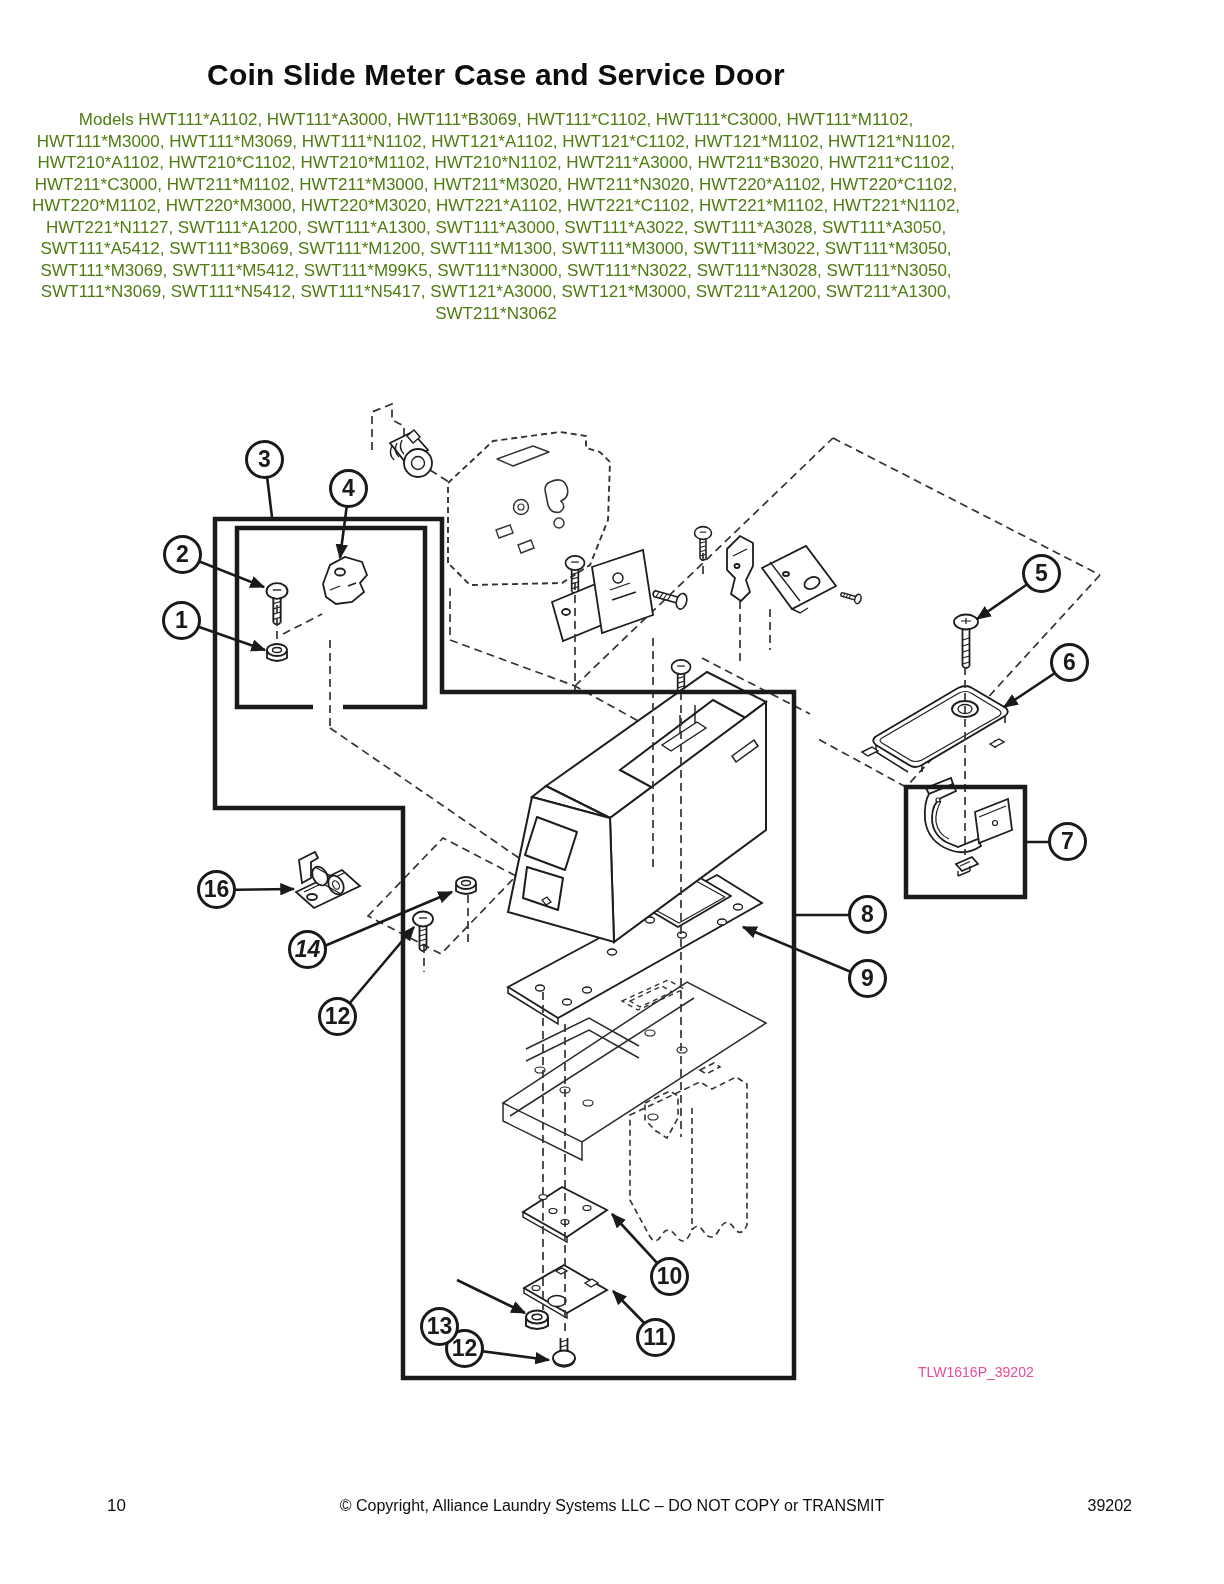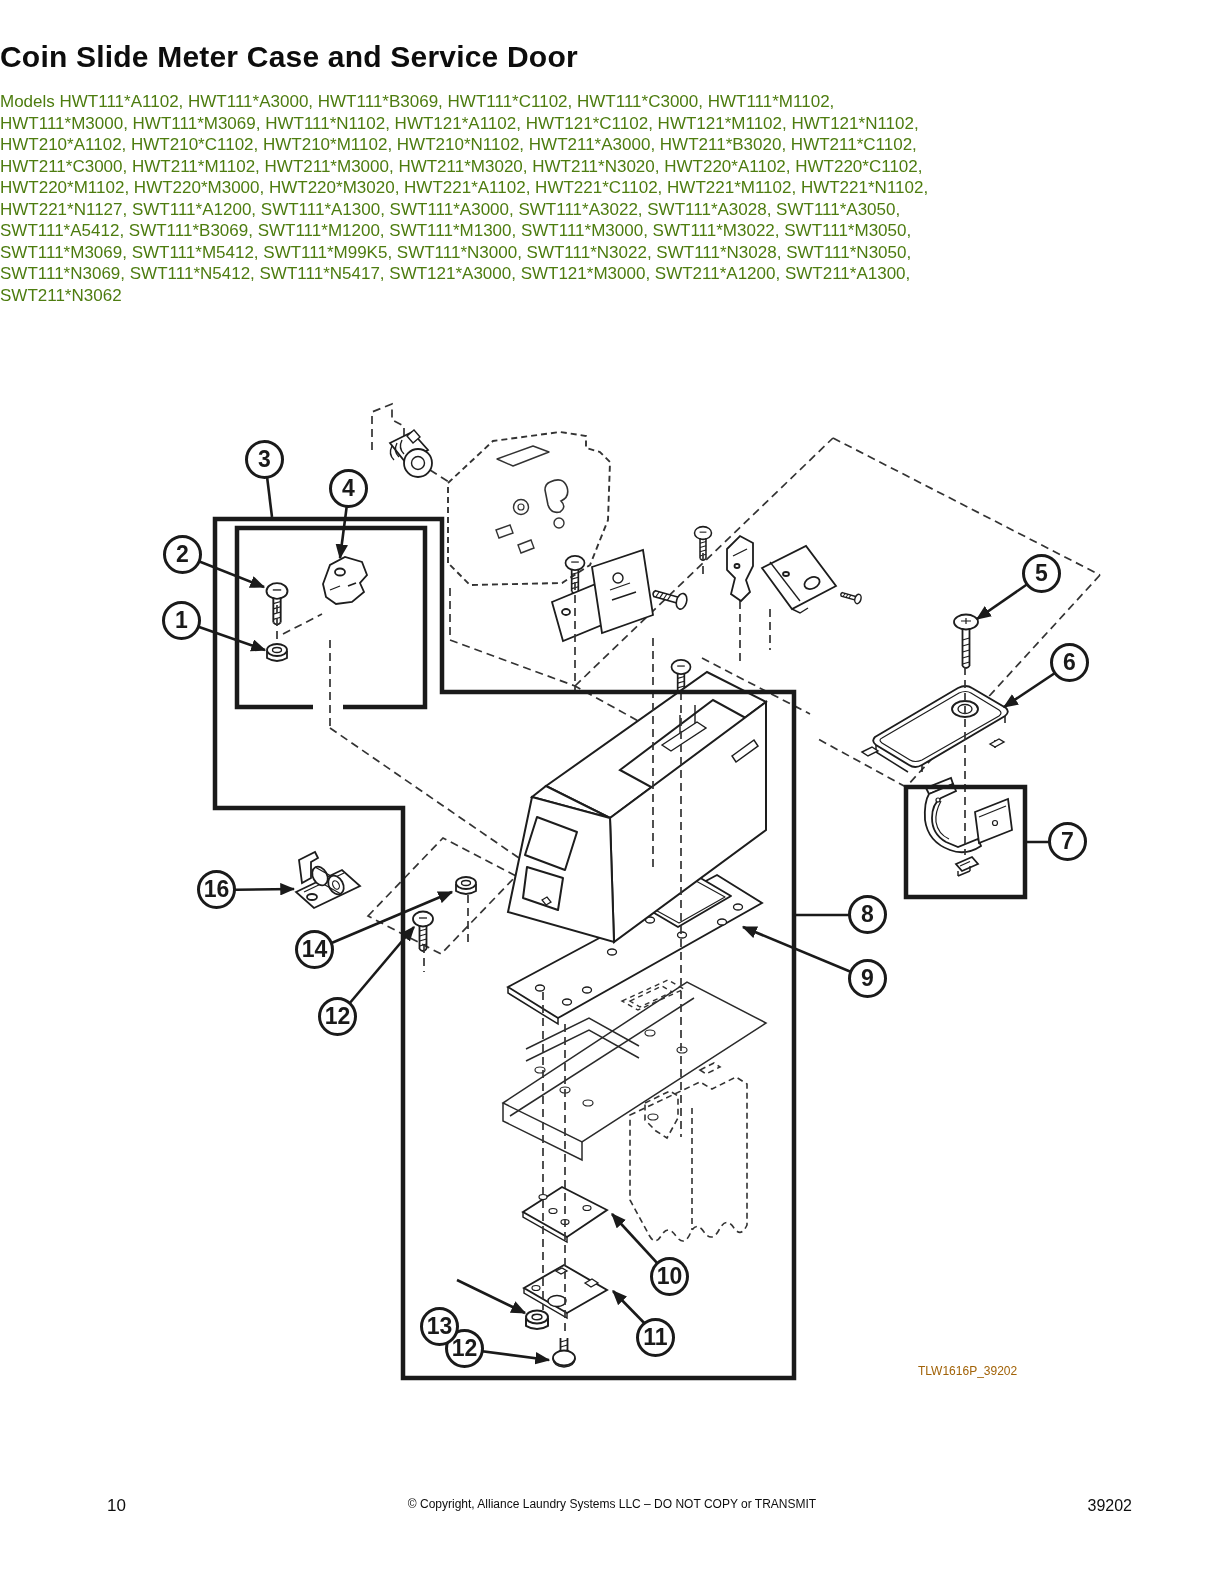--- a/index.html
+++ b/index.html
@@ -1,29 +1,29 @@
 <!DOCTYPE html>
 <html><head>
 <meta charset="utf-8">
 <style>
   html,body{margin:0;padding:0;background:#fff;}
   #page{position:relative;width:1224px;height:1584px;background:#fff;overflow:hidden;
         font-family:"Liberation Sans",sans-serif;color:#111;}
   #diagram-svg{position:absolute;left:0;top:0;width:1224px;height:1584px;z-index:1;}
-  #header{position:absolute;left:0;top:40px;width:992px;z-index:3;}
+  #header{position:absolute;left:0;top:58px;width:992px;text-align:center;z-index:3;}
   #page-title{font-size:30px;font-weight:bold;color:#0d0d0d;letter-spacing:.2px;}
   #models{margin-top:17px;font-size:17px;line-height:21.5px;color:#4d7c0f;}
   #callout-layer{position:absolute;left:0;top:0;width:1224px;height:1584px;z-index:2;}
   .callout{position:absolute;width:33px;height:33px;border:3.5px solid #1a1a1a;border-radius:50%;
            background:#fff;color:#1a1a1a;font-weight:bold;font-size:23px;line-height:33px;
            text-align:center;box-sizing:content-box;}
-  #figure-code{position:absolute;left:918px;top:1364px;font-size:12px;color:#a16207;z-index:3;}
+  #figure-code{position:absolute;left:918px;top:1364px;font-size:14px;color:#ec4899;z-index:3;}
   #footer{position:absolute;left:0;top:1496px;width:1224px;height:40px;z-index:3;font-size:17px;color:#0d0d0d;}
   #footer .pagenum{position:absolute;left:107px;top:0;}
-  #footer .copyright{position:absolute;left:0;width:1224px;text-align:center;top:1px;font-size:12px;}
+  #footer .copyright{position:absolute;left:0;width:1224px;text-align:center;top:1px;font-size:16px;}
   #footer .docnum{position:absolute;right:92px;top:1px;font-size:16px;}
 </style>
 </head>
 <body>
 
 <div id="page">
 
   <svg id="diagram-svg" viewBox="0 0 1224 1584" xmlns="http://www.w3.org/2000/svg">
     <defs>
       <marker id="arr" viewBox="0 0 12 10" refX="11" refY="5" markerWidth="15" markerHeight="12.5" markerUnits="userSpaceOnUse" orient="auto-start-reverse">
@@ -305,21 +305,21 @@
       <div class="callout" style="left: 1022px; top: 554px;">5</div>
       <div class="callout" style="left: 1050px; top: 643px;">6</div>
       <div class="callout" style="left: 1048px; top: 822px;">7</div>
       <div class="callout" style="left: 848px; top: 895px;">8</div>
       <div class="callout" style="left: 848px; top: 959px;">9</div>
       <div class="callout" style="left: 650px; top: 1257px;">10</div>
       <div class="callout" style="left: 636px; top: 1312px; margin-top: 6px;">11</div>
       <div class="callout" style="left: 318px; top: 997px;">12</div>
       <div class="callout" style="left: 445px; top: 1329px;">12</div>
       <div class="callout" style="left: 420px; top: 1260px; margin-top: 47px;">13</div>
-      <div class="callout" style="left: 295px; top: 930px;">14</div>
+      <div class="callout" style="left: 288px; top: 930px; font-style: italic;">14</div>
       <div class="callout" style="left: 197px; top: 870px;">16</div>
     </div>
 
   <div id="header">
     <div id="page-title">Coin Slide Meter Case and Service Door</div>
     <div id="models">
         <div>Models HWT111*A1102, HWT111*A3000, HWT111*B3069, HWT111*C1102, HWT111*C3000, HWT111*M1102,</div>
         <div>HWT111*M3000, HWT111*M3069, HWT111*N1102, HWT121*A1102, HWT121*C1102, HWT121*M1102, HWT121*N1102,</div>
         <div>HWT210*A1102, HWT210*C1102, HWT210*M1102, HWT210*N1102, HWT211*A3000, HWT211*B3020, HWT211*C1102,</div>
         <div>HWT211*C3000, HWT211*M1102, HWT211*M3000, HWT211*M3020, HWT211*N3020, HWT220*A1102, HWT220*C1102,</div>

